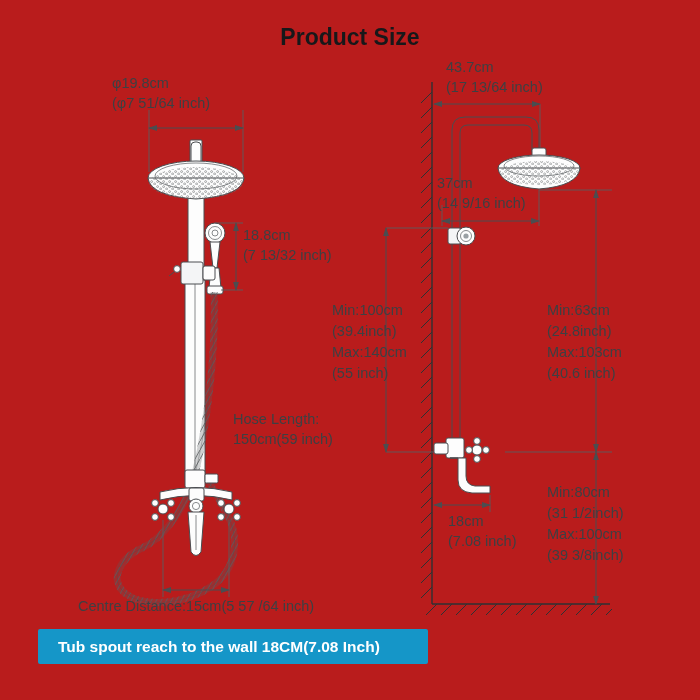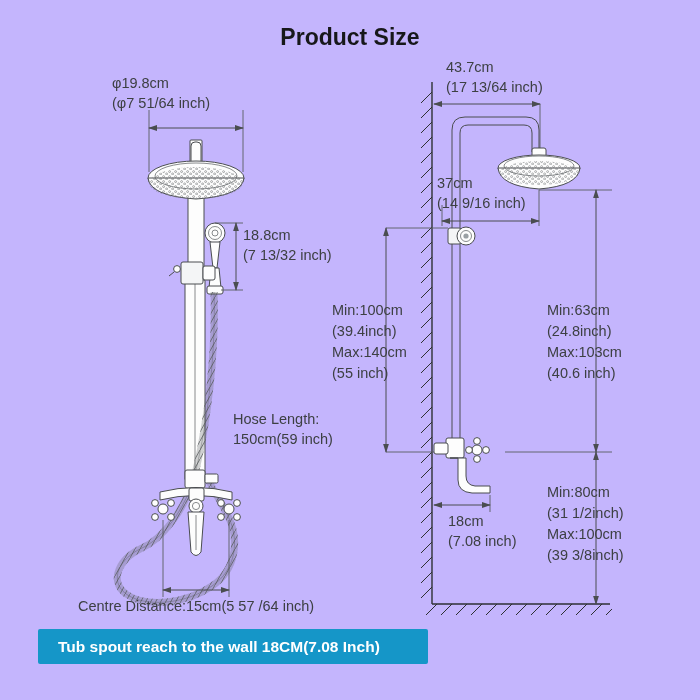--- a/index.html
+++ b/index.html
@@ -69,21 +69,21 @@
   }
   .metal2 {
     fill: #f4f5f6;
     stroke: #4a4d50;
     stroke-width: 1;
   }
 </style>
 </head>
 <body>
 
-<div id="page" style="background: #c4b5fd;">
+<div id="page" style="background: #b91c1c;">
 
   <svg width="700" height="700" viewBox="0 0 700 700">
     <defs>
       <marker id="arrL" markerWidth="9" markerHeight="7" refX="8" refY="3.5" orient="auto">
         <polygon points="9,3.5 0,0.6 0,6.4" fill="#4a4d50"></polygon>
       </marker>
       <marker id="arrR" markerWidth="9" markerHeight="7" refX="1" refY="3.5" orient="auto">
         <polygon points="0,3.5 9,0.6 9,6.4" fill="#4a4d50"></polygon>
       </marker>
       <pattern id="holes" width="6" height="5" patternUnits="userSpaceOnUse">

